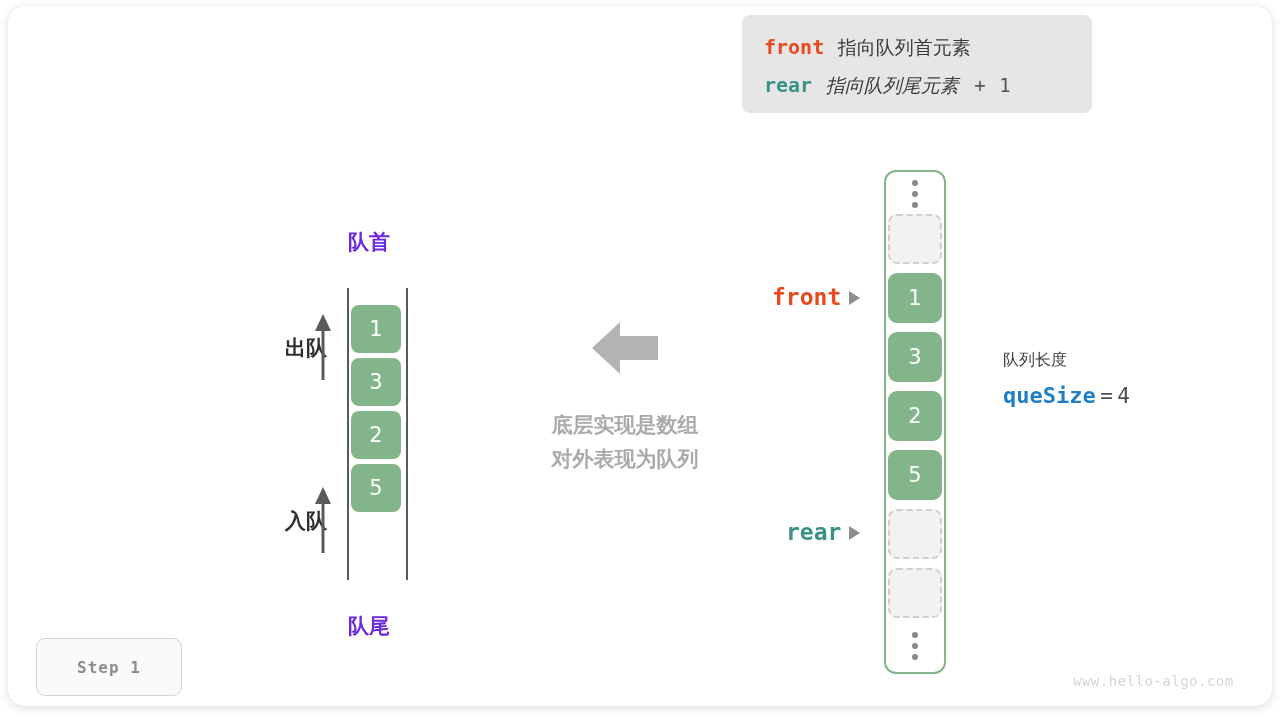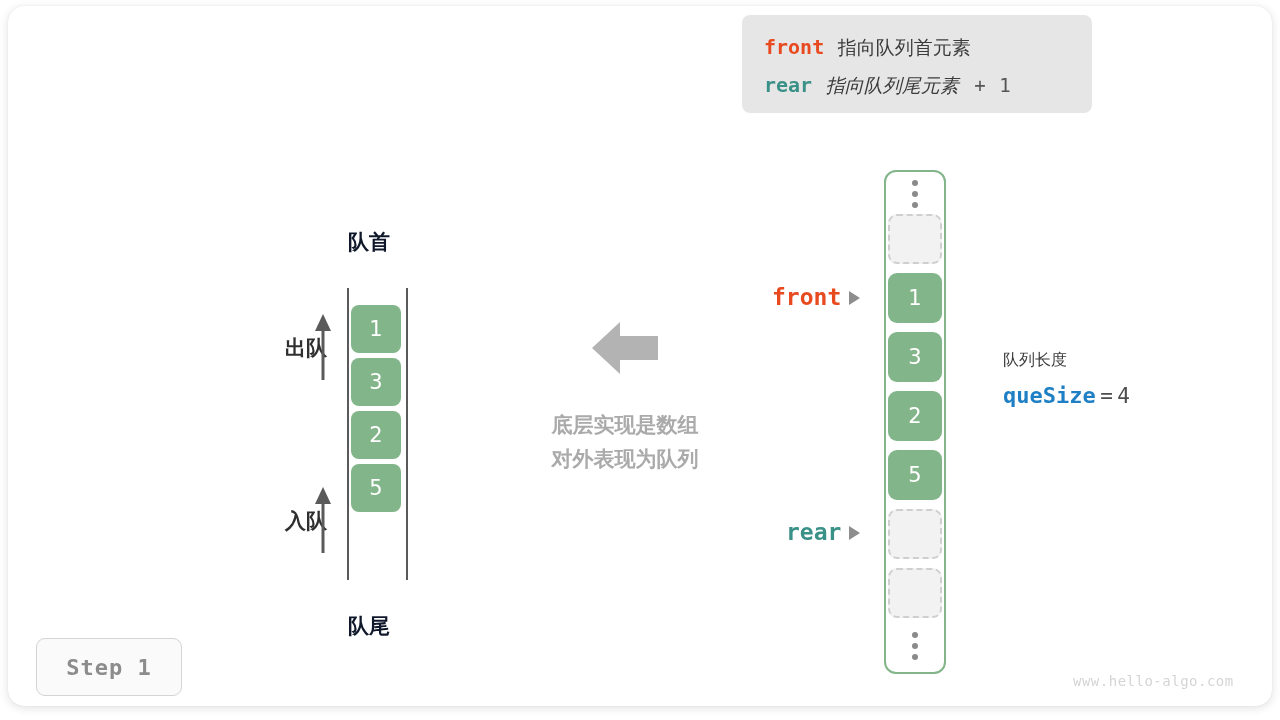--- a/index.html
+++ b/index.html
@@ -87,21 +87,21 @@
     height: 292px;
   }
   .rail.left  { left: 347px; }
   .rail.right { left: 406px; }
 
   .q-label {
     position: absolute;
     font-family: "DejaVu Sans", "Liberation Sans", sans-serif;
     font-weight: bold;
     font-size: 21px;
-    color: #0f172a;
+    color: #6d28d9;
     white-space: nowrap;
   }
   .q-label.head { left: 348px; top: 228px; }
   .q-label.tail { left: 348px; top: 612px; }
 
   .qbox {
     position: absolute;
     left: 351px;
     width: 50px;
     height: 48px;
@@ -232,21 +232,21 @@
     width: 144px;
     height: 56px;
     border: 1px solid #d4d4d4;
     border-radius: 9px;
     background: #fafafa;
     display: flex;
     align-items: center;
     justify-content: center;
     font-family: "DejaVu Sans Mono", "Liberation Mono", monospace;
     font-weight: bold;
-    font-size: 22px;
+    font-size: 16px;
     color: #8c8c8c;
     letter-spacing: 1px;
   }
 
   
   .watermark {
     position: absolute;
     left: 1073px;
     top: 673px;
     font-family: "DejaVu Sans Mono", "Liberation Mono", monospace;

